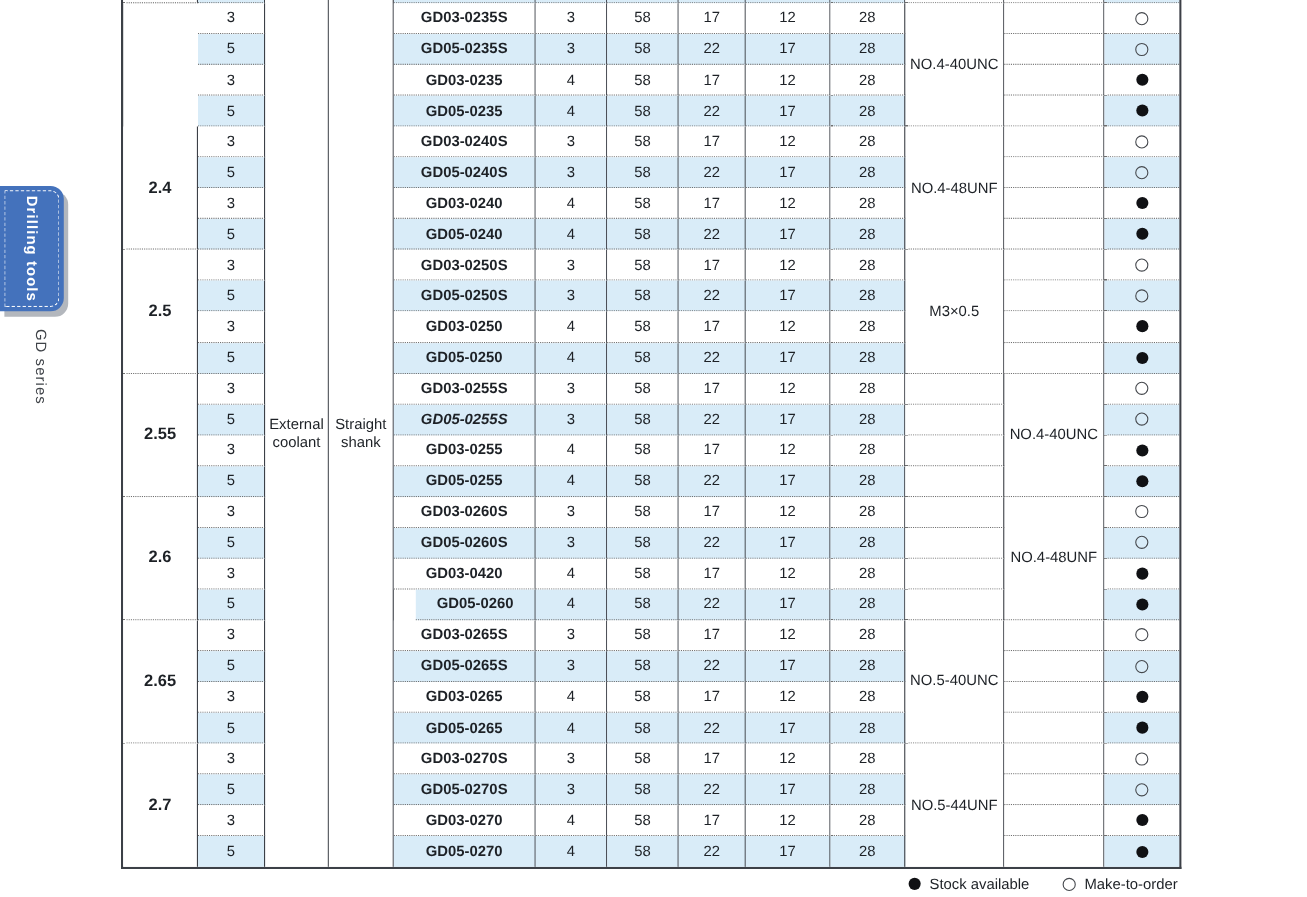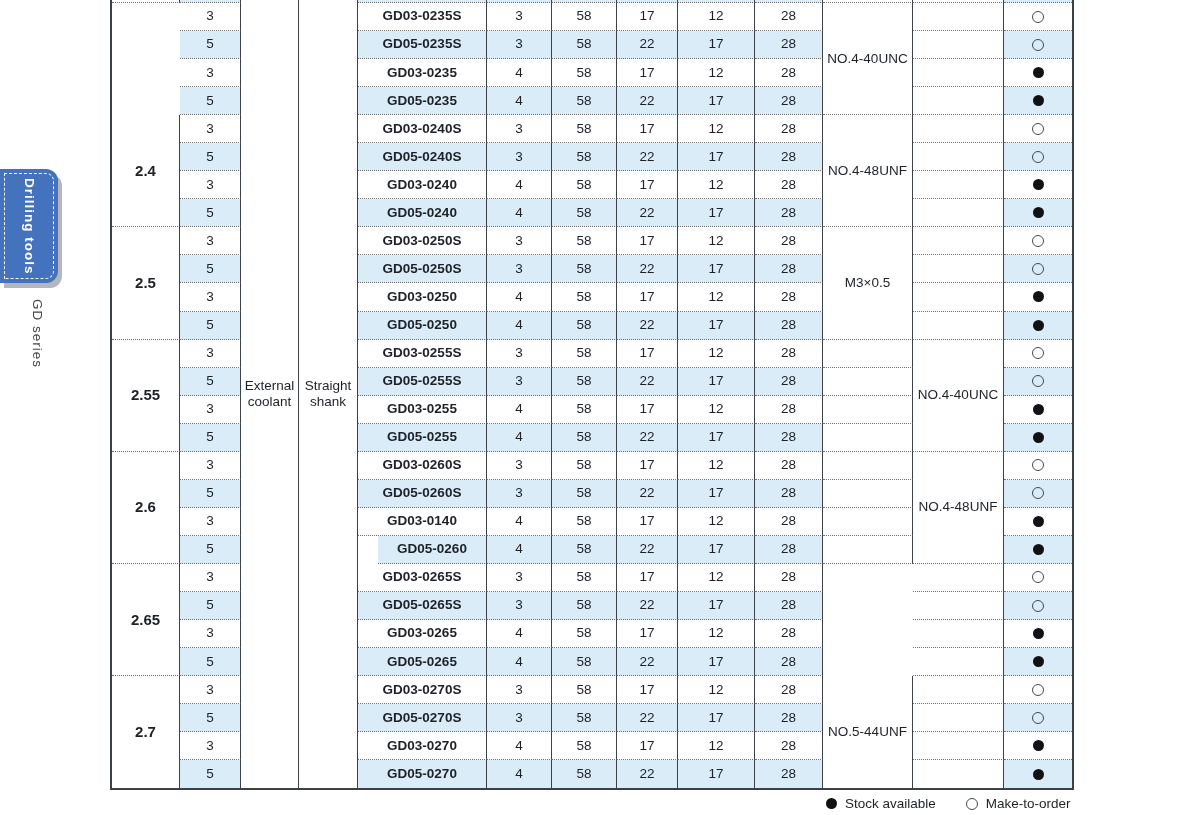--- a/index.html
+++ b/index.html
@@ -228,21 +228,21 @@
       <div class="cell" style="grid-area: 14 / 6;">3</div>
       <div class="cell" style="grid-area: 14 / 7;">58</div>
       <div class="cell" style="grid-area: 14 / 8;">17</div>
       <div class="cell" style="grid-area: 14 / 9;">12</div>
       <div class="cell" style="grid-area: 14 / 10;">28</div>
       <div class="cell" style="grid-area: 14 / 11;"></div>
       <div class="cell nr" style="grid-area: 14 / 13;">
         <span class="dot-icon open"></span>
       </div>
       <div class="cell blue" style="grid-area: 15 / 2;">5</div>
-      <div class="cell model blue" style="grid-area: 15 / 5;">GD05-0255S</div>
+      <div class="cell model blue" style="grid-area: 15 / 5; font-style: italic;">GD05-0255S</div>
       <div class="cell blue" style="grid-area: 15 / 6;">3</div>
       <div class="cell blue" style="grid-area: 15 / 7;">58</div>
       <div class="cell blue" style="grid-area: 15 / 8;">22</div>
       <div class="cell blue" style="grid-area: 15 / 9;">17</div>
       <div class="cell blue" style="grid-area: 15 / 10;">28</div>
       <div class="cell" style="grid-area: 15 / 11;"></div>
       <div class="cell blue nr" style="grid-area: 15 / 13;">
         <span class="dot-icon open"></span>
       </div>
       <div class="cell" style="grid-area: 16 / 2;">3</div>
@@ -285,21 +285,21 @@
       <div class="cell blue" style="grid-area: 19 / 6;">3</div>
       <div class="cell blue" style="grid-area: 19 / 7;">58</div>
       <div class="cell blue" style="grid-area: 19 / 8;">22</div>
       <div class="cell blue" style="grid-area: 19 / 9;">17</div>
       <div class="cell blue" style="grid-area: 19 / 10;">28</div>
       <div class="cell" style="grid-area: 19 / 11;"></div>
       <div class="cell blue nr" style="grid-area: 19 / 13;">
         <span class="dot-icon open"></span>
       </div>
       <div class="cell" style="grid-area: 20 / 2;">3</div>
-      <div class="cell model" style="grid-area: 20 / 5;">GD03-0140</div>
+      <div class="cell model" style="grid-area: 20 / 5;">GD03-0420</div>
       <div class="cell" style="grid-area: 20 / 6;">4</div>
       <div class="cell" style="grid-area: 20 / 7;">58</div>
       <div class="cell" style="grid-area: 20 / 8;">17</div>
       <div class="cell" style="grid-area: 20 / 9;">12</div>
       <div class="cell" style="grid-area: 20 / 10;">28</div>
       <div class="cell" style="grid-area: 20 / 11;"></div>
       <div class="cell nr" style="grid-area: 20 / 13;">
         <span class="dot-icon filled"></span>
       </div>
       <div class="cell blue" style="grid-area: 21 / 2;">5</div>
@@ -307,20 +307,21 @@
       <div class="cell blue" style="grid-area: 21 / 6;">4</div>
       <div class="cell blue" style="grid-area: 21 / 7;">58</div>
       <div class="cell blue" style="grid-area: 21 / 8;">22</div>
       <div class="cell blue" style="grid-area: 21 / 9;">17</div>
       <div class="cell blue" style="grid-area: 21 / 10;">28</div>
       <div class="cell" style="grid-area: 21 / 11;"></div>
       <div class="cell blue nr" style="grid-area: 21 / 13;">
         <span class="dot-icon filled"></span>
       </div>
       <div class="cell dia" style="grid-area: 22 / 1 / span 4;">2.65</div>
+      <div class="cell" style="grid-area: 22 / 11 / span 4;">NO.5-40UNC</div>
       <div class="cell" style="grid-area: 22 / 2;">3</div>
       <div class="cell model" style="grid-area: 22 / 5;">GD03-0265S</div>
       <div class="cell" style="grid-area: 22 / 6;">3</div>
       <div class="cell" style="grid-area: 22 / 7;">58</div>
       <div class="cell" style="grid-area: 22 / 8;">17</div>
       <div class="cell" style="grid-area: 22 / 9;">12</div>
       <div class="cell" style="grid-area: 22 / 10;">28</div>
       <div class="cell" style="grid-area: 22 / 12;"></div>
       <div class="cell nr" style="grid-area: 22 / 13;">
         <span class="dot-icon open"></span>

